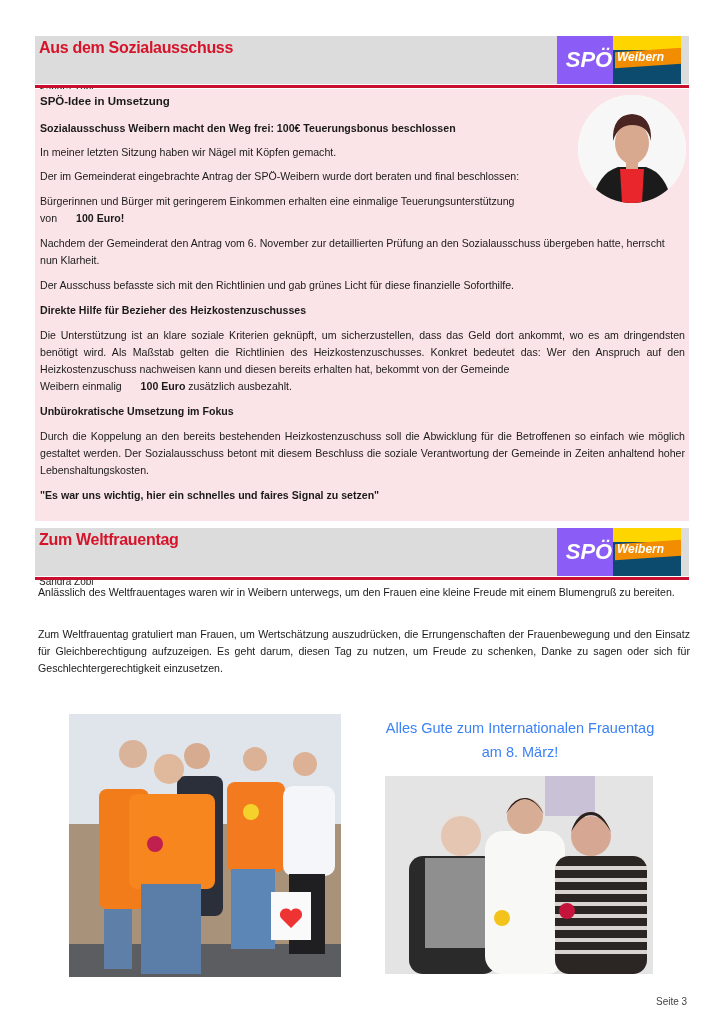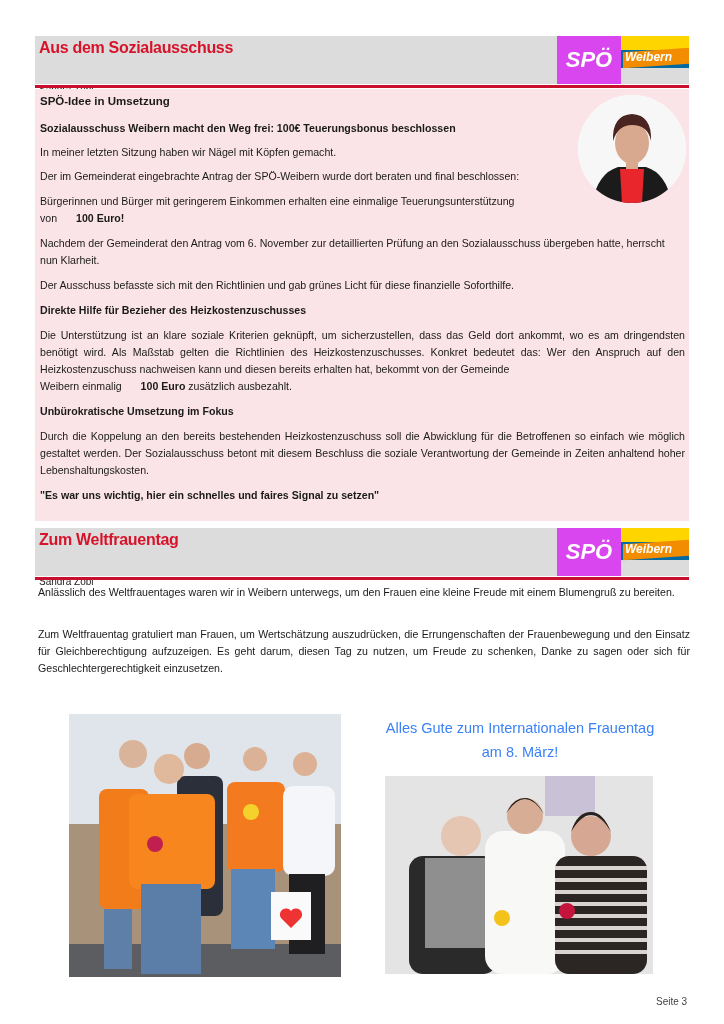--- a/index.html
+++ b/index.html
@@ -6,24 +6,24 @@
   body { width: 724px; height: 1024px; position: relative; overflow: hidden;
          font-family: "Liberation Sans", "DejaVu Sans", sans-serif; color: #1a1a1a; }
 
   .hdr { position: absolute; left: 35px; width: 654px; height: 48px; background: #dcdcdc; }
   .hdr-title { position: absolute; left: 4px; top: 3px; font-size: 16px; font-weight: bold;
                color: #d7132a; letter-spacing: -0.3px; }
   .hdr-author { position: absolute; left: 4px; top: 48px; font-size: 10px; color: #222; }
   .hdr-line { position: absolute; left: 35px; width: 654px; height: 3px; background: #c8102e; }
 
   .logo { position: absolute; left: 522px; top: 0; width: 132px; height: 48px; }
-  .logo-spo { position: absolute; left: 0; top: 0; width: 64px; height: 48px; background: #d946ef;
+  .logo-spo { position: absolute; left: 0; top: 0; width: 64px; height: 48px; background: #8b5cf6;
               color: #fff; font-weight: bold; font-style: italic; font-size: 22px;
               display: flex; align-items: center; justify-content: center; }
-  .logo-w { position: absolute; left: 64px; top: 0; width: 68px; height: 32px; background: #0369a1; }
+  .logo-w { position: absolute; left: 56px; top: 0; width: 68px; height: 48px; background: #0c4a6e; }
   .logo-w .yellow { position: absolute; left: 0; top: 0; width: 68px; height: 14px; background: #ffd500; }
   .logo-w .orange { position: absolute; left: 2px; top: 14px; width: 66px; height: 16px; background: #f28c00;
                     transform: skewY(-4deg); }
   .logo-w .txt { position: absolute; left: 4px; top: 14px; font-size: 12px; font-style: italic;
                  color: #fff; font-weight: bold; }
 
   .pink { position: absolute; left: 35px; top: 89px; width: 654px; height: 432px; background: #fbe4e7; }
   .pink p { margin: 0; position: absolute; left: 5px; font-size: 10.6px; line-height: 17px; color: #1a1a1a; }
   .b { font-weight: bold; margin-left: 16px; }
 

